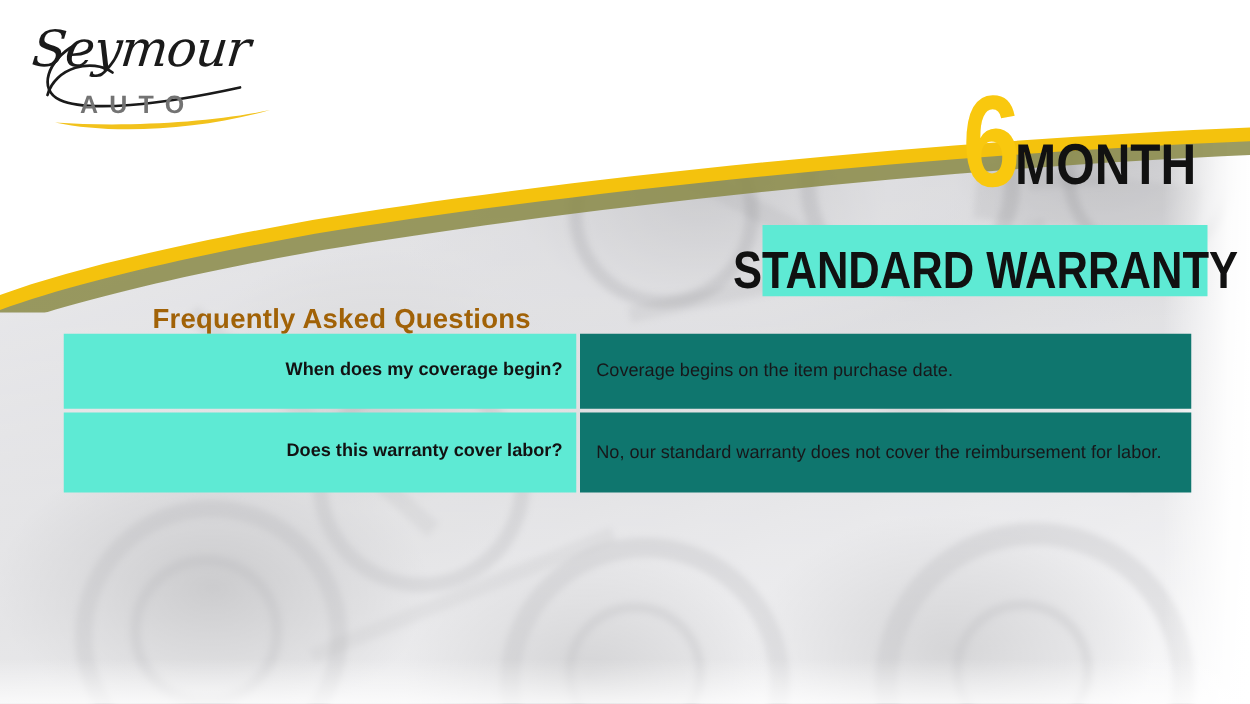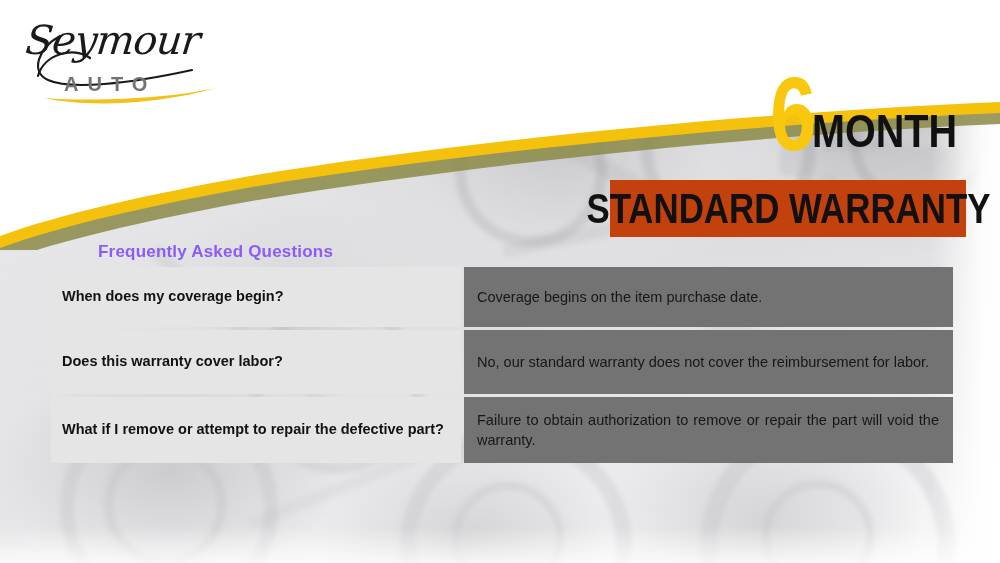--- a/index.html
+++ b/index.html
@@ -148,73 +148,73 @@
     letter-spacing: 0px;
   }
 
   
   .warranty-bar {
     position: absolute;
     left: 610px;
     top: 180px;
     width: 356px;
     height: 57px;
-    background: #c2410c;
+    background: #5eead4;
     display: flex;
-    align-items: center;
+    align-items: flex-end;
     justify-content: center;
   }
   .warranty-bar .txt {
     font-family: "Liberation Sans", sans-serif;
     font-weight: bold;
     font-size: 42px;
     line-height: 1;
     color: #111111;
     transform: scaleX(0.83);
     letter-spacing: 0px;
     white-space: nowrap;
   }
 
   
   .faq-heading {
     position: absolute;
-    left: 98px;
+    left: 122px;
     top: 242px;
     font-family: "Liberation Sans", sans-serif;
     font-weight: bold;
-    font-size: 17px;
-    color: #8b5cf6;
+    font-size: 22px;
+    color: #a16207;
     letter-spacing: 0.2px;
   }
 
   
   .faq-table {
     position: absolute;
     left: 48px;
     top: 264px;
     width: 908px;
     border-collapse: separate;
     border-spacing: 3px;
   }
   .faq-table td {
     vertical-align: middle;
     padding: 9px 11px;
   }
   .faq-table td.q {
     width: 388px;
-    background: #e5e5e5;
+    background: #5eead4;
     color: #121212;
     font-family: "Liberation Sans", sans-serif;
     font-weight: bold;
     font-size: 14.5px;
     line-height: 1.35;
-    text-align: left;
+    text-align: right;
   }
   .faq-table td.a {
-    background: #737373;
+    background: #0f766e;
     color: #17171a;
     font-family: "Liberation Sans", sans-serif;
     font-weight: normal;
     font-size: 14.5px;
     line-height: 1.38;
     text-align: justify;
     text-align-last: left;
     padding-left: 13px;
     padding-right: 14px;
   }
@@ -293,20 +293,16 @@
   <table class="faq-table">
     <tbody>
       <tr class="r1">
         <td class="q">When does my coverage begin?</td>
         <td class="a">Coverage begins on the item purchase date.</td>
       </tr>
       <tr class="r3">
         <td class="q">Does this warranty cover labor?</td>
         <td class="a">No, our standard warranty does not cover the reimbursement for labor.</td>
       </tr>
-      <tr class="r4">
-        <td class="q">What if I remove or attempt to repair the defective part?</td>
-        <td class="a">Failure to obtain authorization to remove or repair the part will void the warranty.</td>
-      </tr>
     </tbody>
   </table>
 
 </div>
 
 </body></html>

